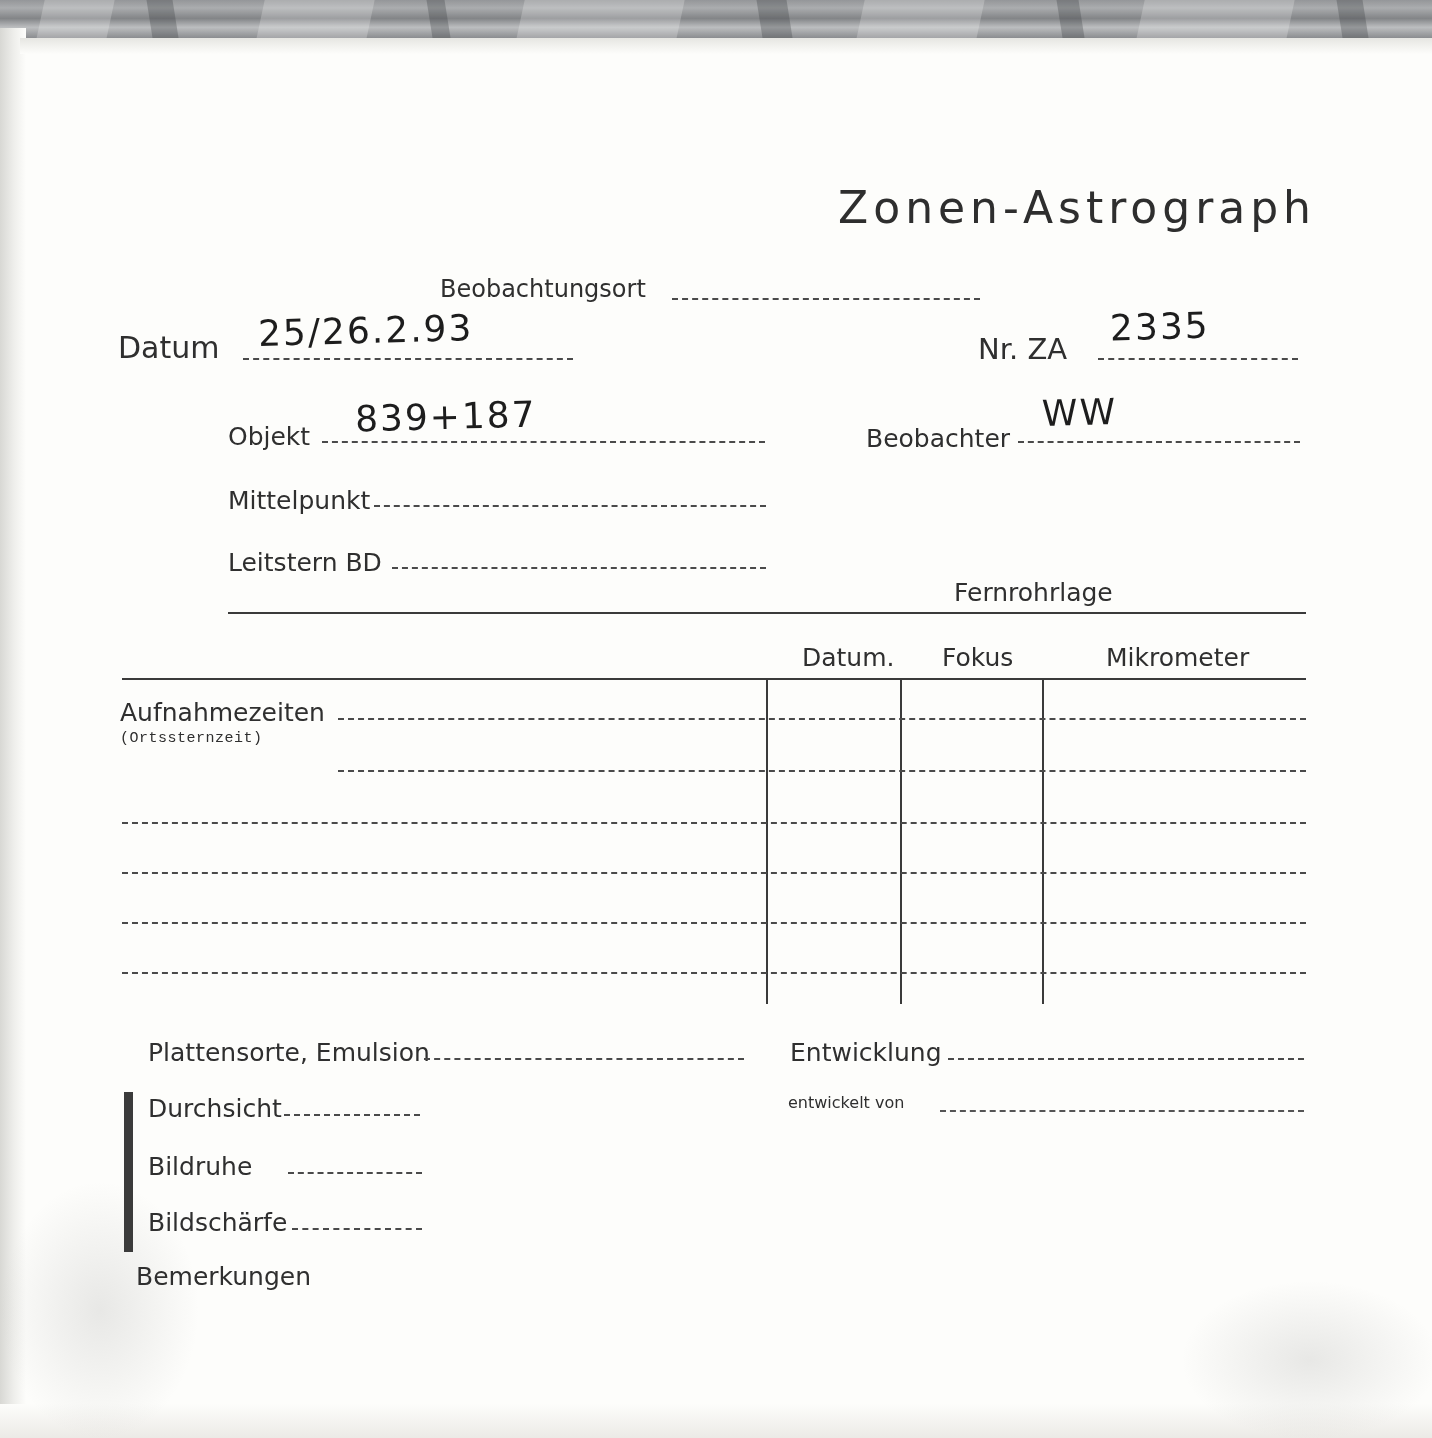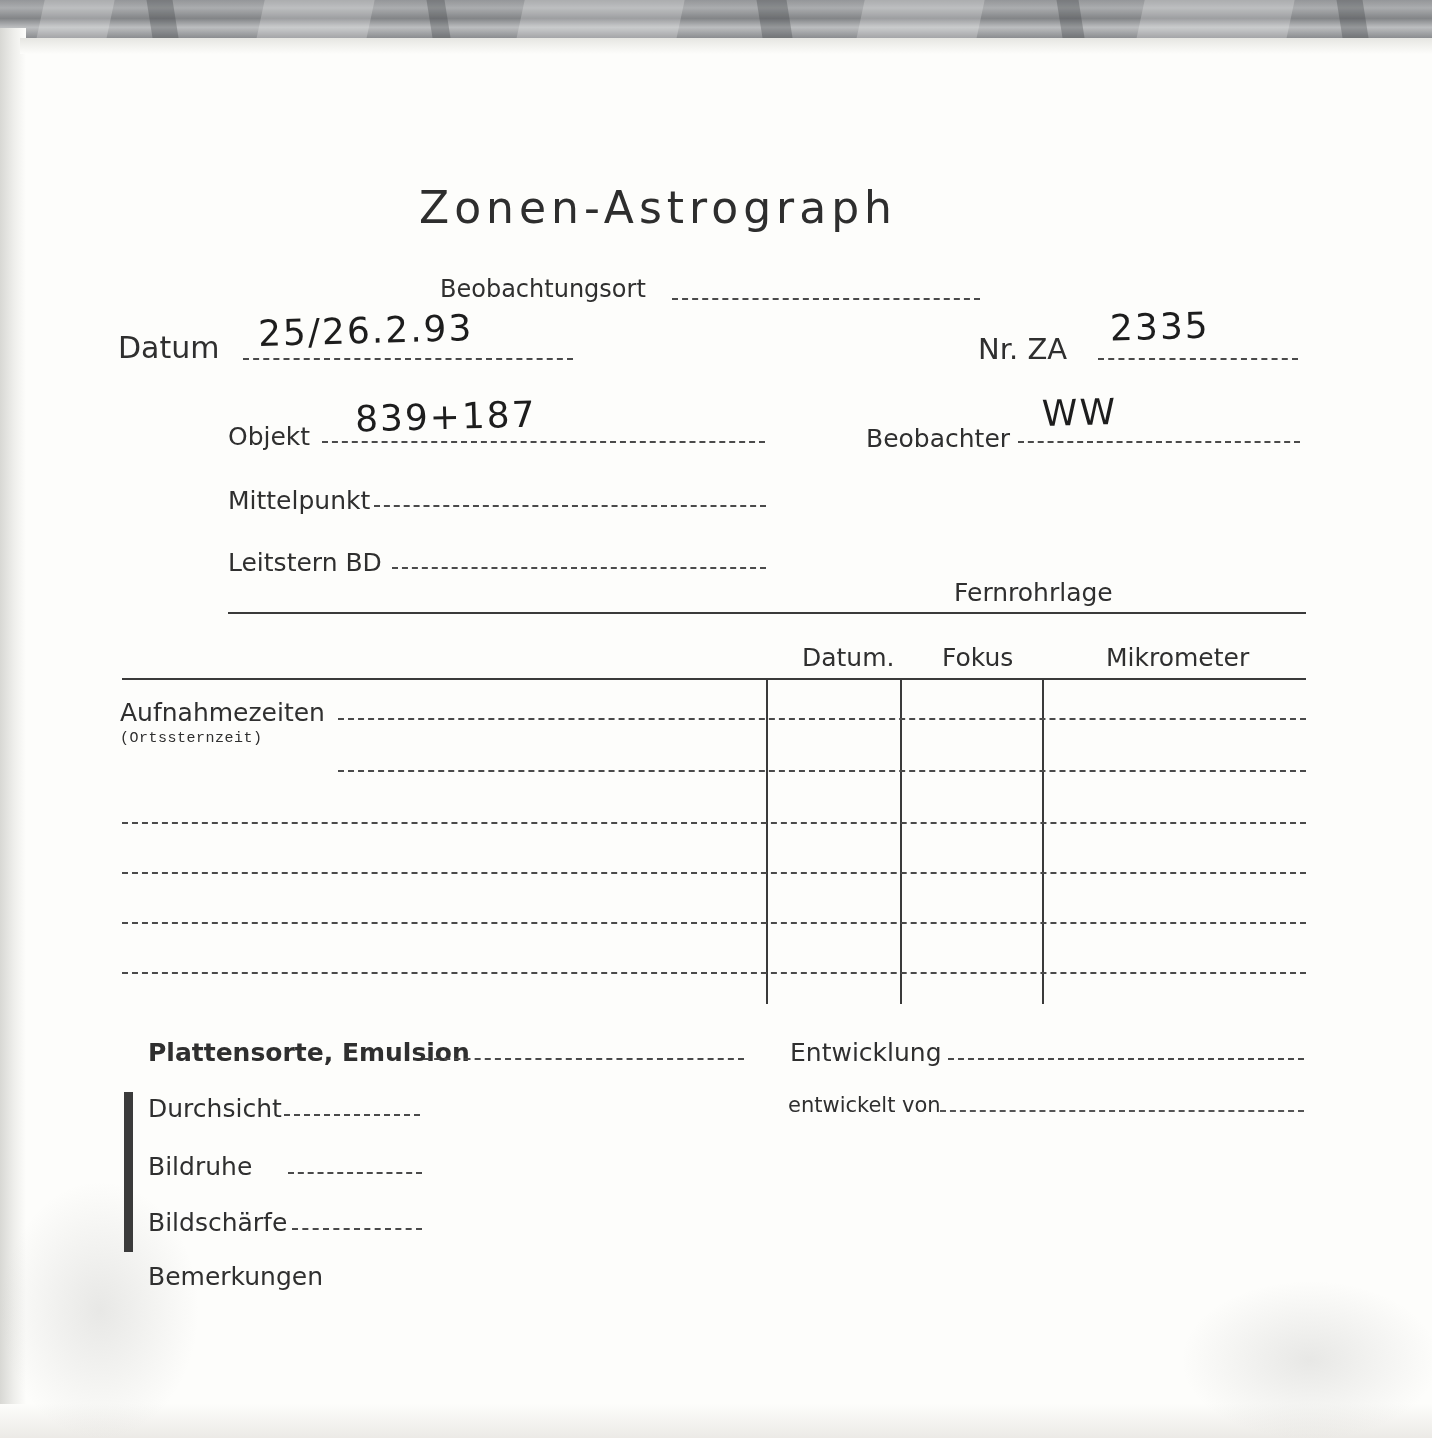--- a/index.html
+++ b/index.html
@@ -73,33 +73,33 @@
   #form {
     position: absolute;
     left: 0; top: 0;
     width: 1432px; height: 1438px;
   }
   .abs { position: absolute; }
 
   .title {
     left: 0; top: 182px;
     width: 1316px;
-    text-align: center;
+    text-align: right;
     font-size: 44px;
     letter-spacing: 5px;
     color: #2e2e2e;
   }
 
   .lbl {
     font-size: 25px;
     color: #2f2f2f;
     white-space: nowrap;
   }
   .lbl-sm {
-    font-size: 21px;
+    font-size: 16px;
     color: #2f2f2f;
     white-space: nowrap;
   }
   .lbl-xs {
     font-size: 15px;
     letter-spacing: 0.5px;
     color: #2f2f2f;
     white-space: nowrap;
     font-family: Liberation Mono, monospace;
   }
@@ -215,21 +215,21 @@
   <div class="abs lbl" style="left:120px; top:698px;">Aufnahmezeiten</div>
   <div class="abs lbl-xs" style="left:120px; top:730px;">(Ortssternzeit)</div>
 
   <div class="dashrow" style="left:338px; top:718px; width:968px;"></div>
   <div class="dashrow" style="left:338px; top:770px; width:968px;"></div>
   <div class="dashrow" style="left:122px; top:822px; width:1184px;"></div>
   <div class="dashrow" style="left:122px; top:872px; width:1184px;"></div>
   <div class="dashrow" style="left:122px; top:922px; width:1184px;"></div>
   <div class="dashrow" style="left:122px; top:972px; width:1184px;"></div>
 
-  <div class="abs lbl" style="left:148px; top:1038px;font-weight:bold;">Plattensorte, Emulsion</div>
+  <div class="abs lbl" style="left:148px; top:1038px;">Plattensorte, Emulsion</div>
   <div class="dots" style="left:424px; top:1058px; width:320px;"></div>
   <div class="abs hand small" style="left:448px; top:1012px;"></div>
 
   <div class="abs lbl" style="left:790px; top:1038px;">Entwicklung</div>
   <div class="dots" style="left:948px; top:1058px; width:356px;"></div>
   <div class="abs hand small" style="left:972px; top:1012px;"></div>
 
   <div class="abs lbl-sm" style="left:788px; top:1093px;">entwickelt von</div>
   <div class="dots thin" style="left:940px; top:1110px; width:364px;"></div>
   <div class="abs hand small" style="left:962px; top:1066px;"></div>
@@ -241,16 +241,16 @@
   <div class="abs hand small" style="left:300px; top:1070px;"></div>
 
   <div class="abs lbl" style="left:148px; top:1152px;">Bildruhe</div>
   <div class="dots" style="left:288px; top:1172px; width:134px;"></div>
   <div class="abs hand small" style="left:304px; top:1128px;"></div>
 
   <div class="abs lbl" style="left:148px; top:1208px;">Bildschärfe</div>
   <div class="dots" style="left:292px; top:1228px; width:130px;"></div>
   <div class="abs hand small" style="left:308px; top:1184px;"></div>
 
-  <div class="abs lbl" style="left:148px; top:1262px;">Bemerkungen</div>
+  <div class="abs lbl" style="left:136px; top:1262px;">Bemerkungen</div>
   <div class="abs hand small" style="left:420px; top:1246px;"></div>
 
 </div>
 
 </body></html>

